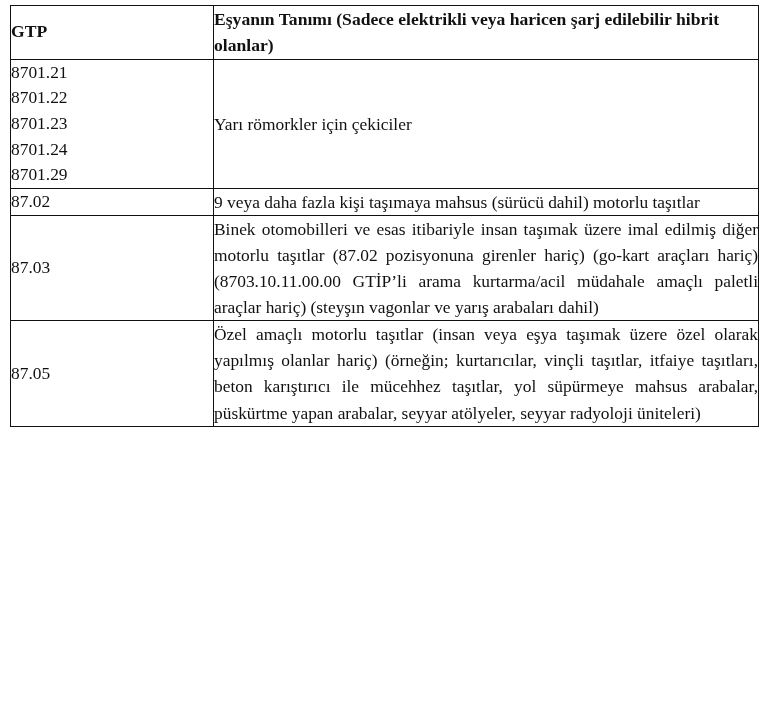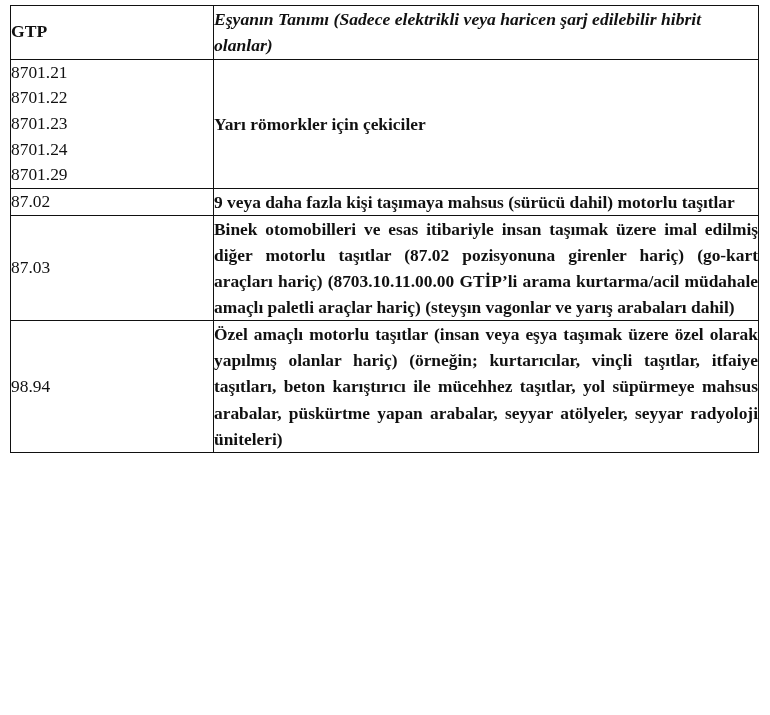--- a/index.html
+++ b/index.html
@@ -45,29 +45,27 @@
     padding-top: 9px;
     padding-bottom: 9px;
   }
   .desc-cell {
     padding: 5px 9px 5px 10px;
     font-size: 17.4px;
     line-height: 1.50;
     text-align: justify;
     text-justify: inter-word;
     hyphens: none;
-    font-weight: bold;
   }
   .desc-cell.head {
     font-weight: bold;
     font-size: 17.6px;
     text-align: left;
     padding-top: 8px;
     padding-bottom: 8px;
-    font-style: italic;
   }
   .desc-cell.plain { text-align: left; }
 </style>
 </head>
 <body>
 
 <table id="tariff-table">
   <colgroup>
     <col class="gtp-col">
     <col class="desc-col">
@@ -89,17 +87,17 @@
       </tr>
       <tr>
         <td class="gtp-cell">87.02</td>
         <td class="desc-cell plain">9 veya daha fazla kişi taşımaya mahsus (sürücü dahil) motorlu taşıtlar</td>
       </tr>
       <tr>
         <td class="gtp-cell">87.03</td>
         <td class="desc-cell">Binek otomobilleri ve esas itibariyle insan taşımak üzere imal edilmiş diğer motorlu taşıtlar (87.02 pozisyonuna girenler hariç) (go-kart araçları hariç) (8703.10.11.00.00 GTİP’li arama kurtarma/acil müdahale amaçlı paletli araçlar hariç) (steyşın vagonlar ve yarış arabaları dahil)</td>
       </tr>
       <tr>
-        <td class="gtp-cell">98.94</td>
+        <td class="gtp-cell">87.05</td>
         <td class="desc-cell">Özel amaçlı motorlu taşıtlar (insan veya eşya taşımak üzere özel olarak yapılmış olanlar hariç) (örneğin; kurtarıcılar, vinçli taşıtlar, itfaiye taşıtları, beton karıştırıcı ile mücehhez taşıtlar, yol süpürmeye mahsus arabalar, püskürtme yapan arabalar, seyyar atölyeler, seyyar radyoloji üniteleri)</td>
       </tr>
     </tbody>
 </table>
 
 </body></html>

